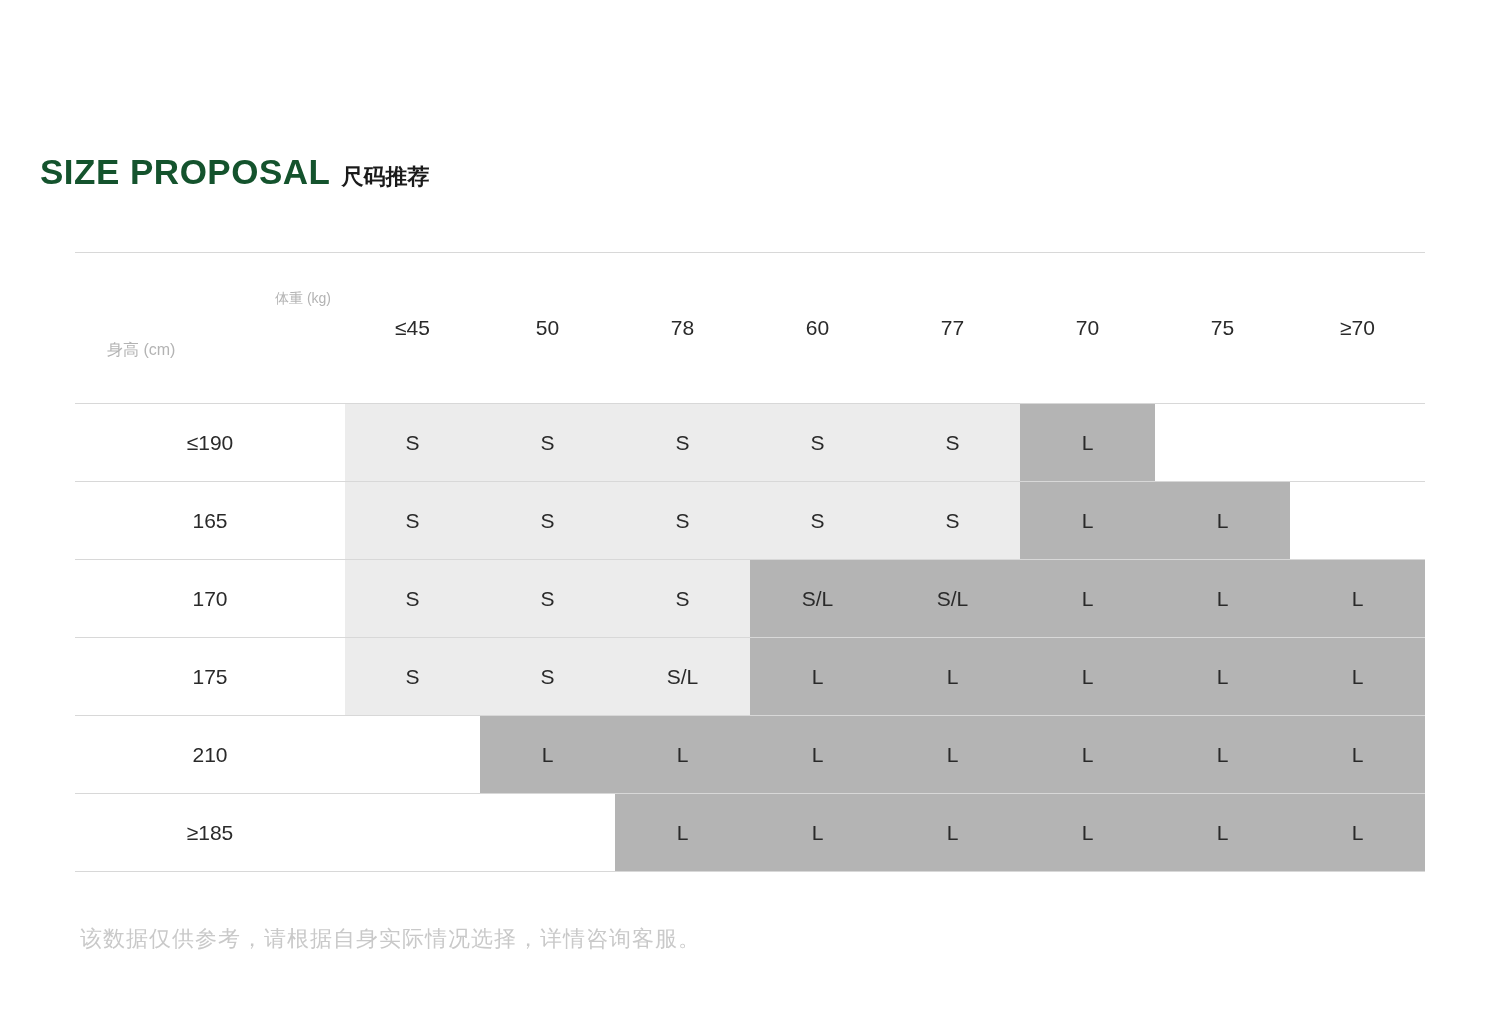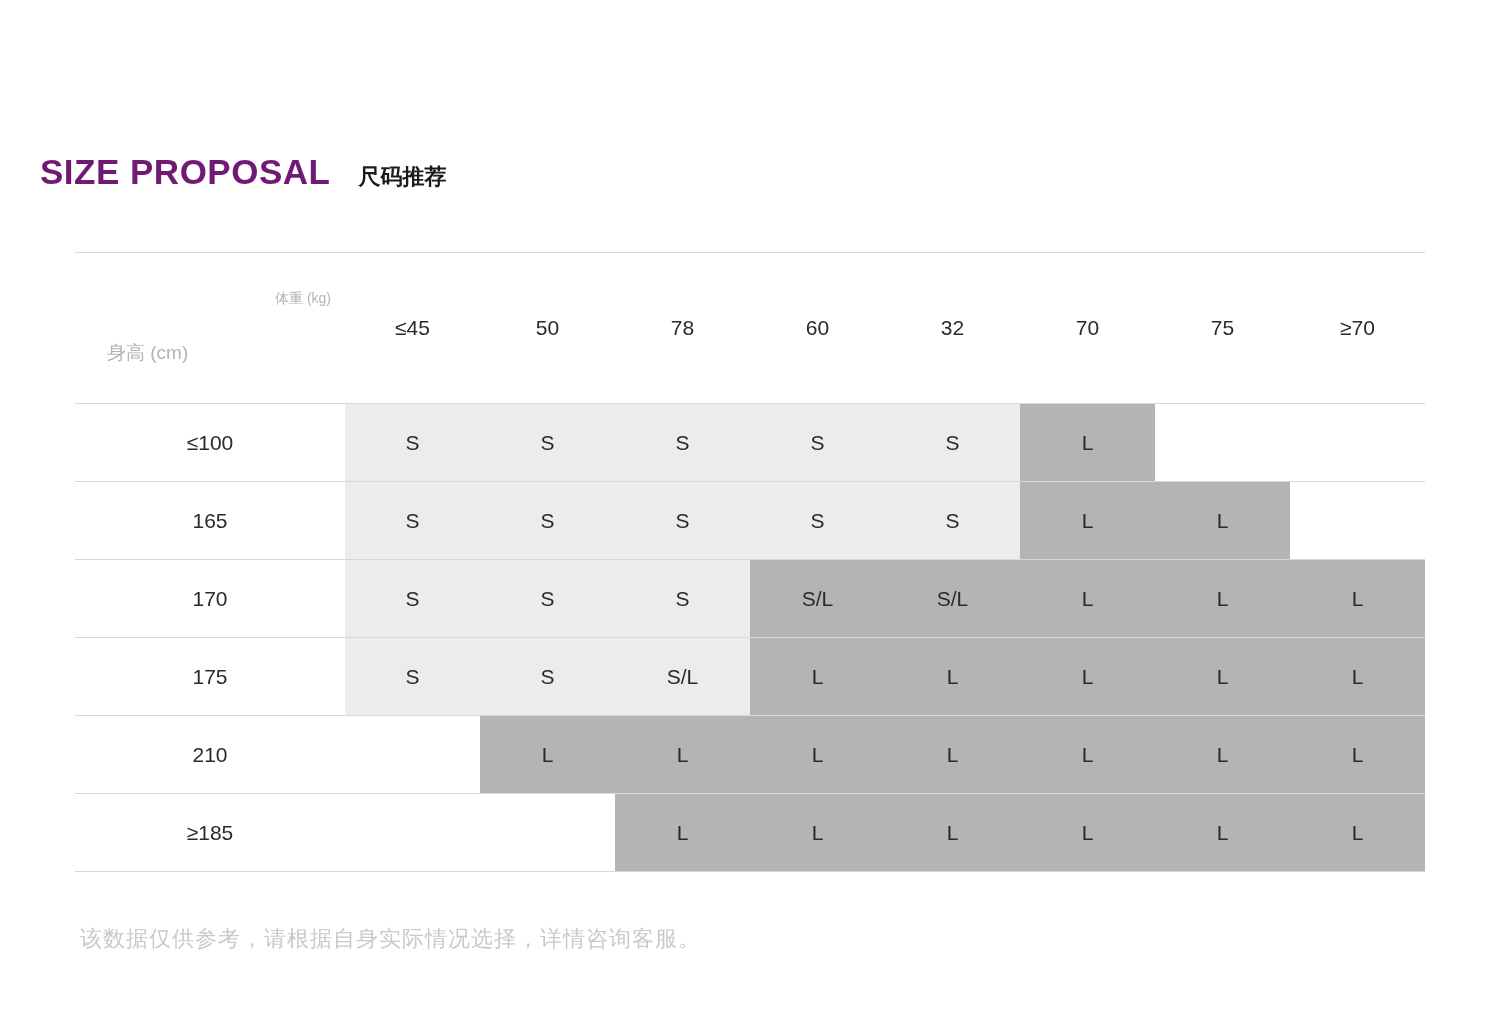--- a/index.html
+++ b/index.html
@@ -28,27 +28,27 @@
     position: absolute;
     left: 40px;
     top: 152px;
     display: flex;
     align-items: baseline;
   }
   .title-en {
     font-size: 35px;
     font-weight: bold;
     letter-spacing: 0.5px;
-    color: #701a75;
+    color: #14532d;
   }
   .title-cn {
     font-size: 22px;
     font-weight: bold;
     color: #1a1a1a;
-    margin-left: 28px;
+    margin-left: 11px;
   }
 
   
   .table-wrap {
     position: absolute;
     left: 75px;
     top: 252px;
     width: 1350px;
   }
   table.size-table {
@@ -90,21 +90,21 @@
     right: 14px;
     top: 36px;
     font-size: 14px;
     color: #b3b3b3;
     white-space: nowrap;
   }
   .corner-height {
     position: absolute;
     left: 32px;
     top: 86px;
-    font-size: 19px;
+    font-size: 16px;
     color: #b3b3b3;
     white-space: nowrap;
   }
   .col-head {
     font-size: 21px;
     color: #2a2a2a;
   }
   .row-head {
     font-size: 21px;
     color: #2a2a2a;
@@ -152,28 +152,28 @@
           <td class="corner">
             <div class="corner-inner">
               <span class="corner-weight">体重 (kg)</span>
               <span class="corner-height">身高 (cm)</span>
             </div>
           </td>
           <td class="col-head">≤45</td>
           <td class="col-head">50</td>
           <td class="col-head">78</td>
           <td class="col-head">60</td>
-          <td class="col-head">32</td>
+          <td class="col-head">77</td>
           <td class="col-head">70</td>
           <td class="col-head">75</td>
           <td class="col-head">≥70</td>
         </tr>
 
         <tr class="body-row">
-          <td class="row-head">≤100</td>
+          <td class="row-head">≤190</td>
           <td class="fill-light">S</td>
           <td class="fill-light">S</td>
           <td class="fill-light">S</td>
           <td class="fill-light">S</td>
           <td class="fill-light">S</td>
           <td class="fill-dark">L</td>
           <td></td>
           <td></td>
         </tr>
 

